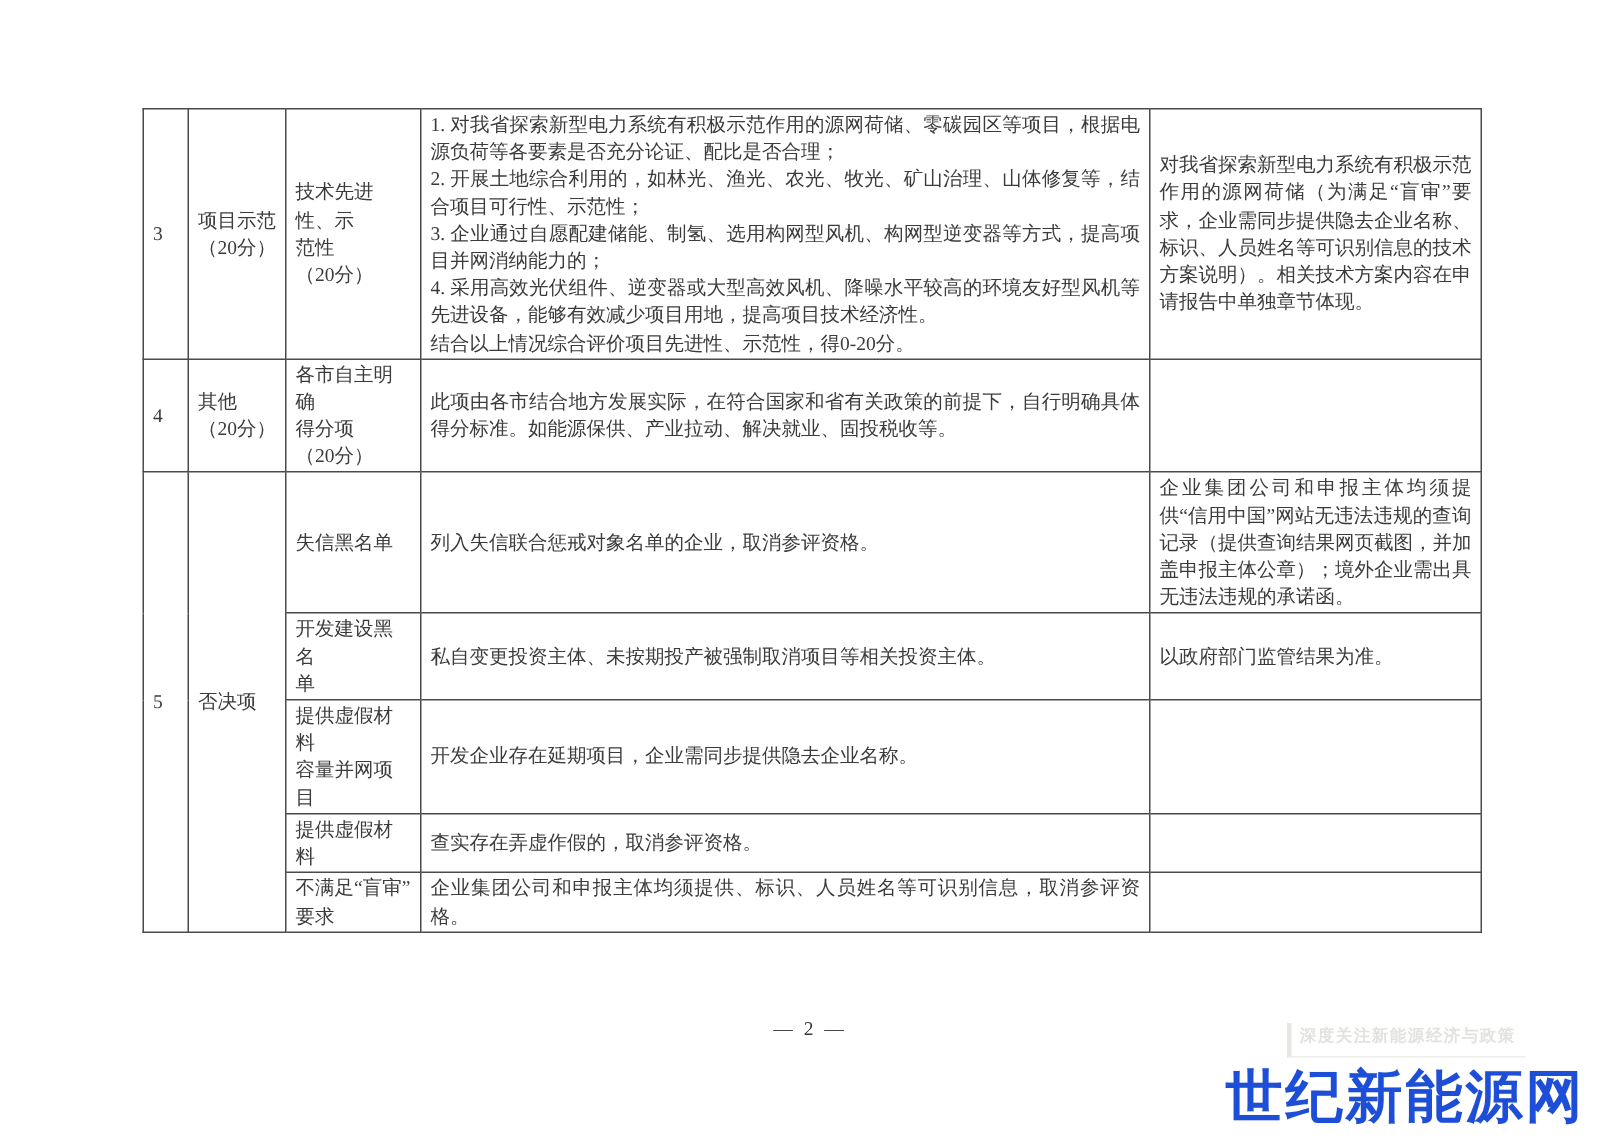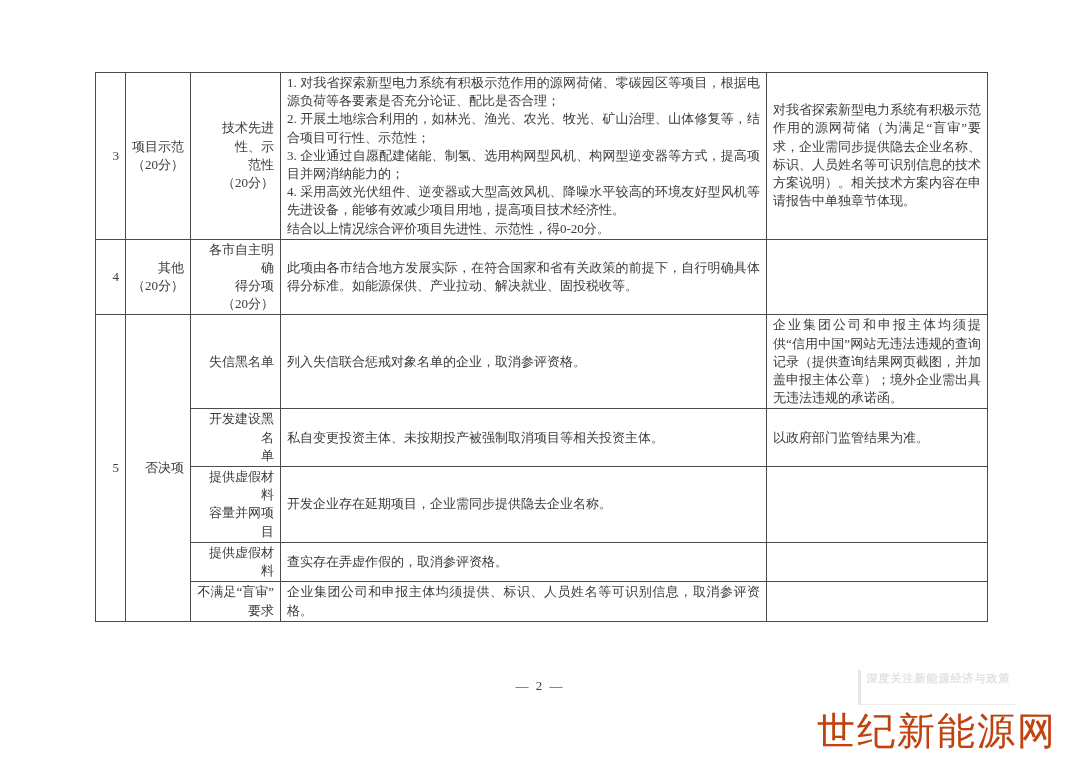--- a/index.html
+++ b/index.html
@@ -22,21 +22,21 @@
     border:1px solid #4b4b4b;
     font-size:13px;
     line-height:1.40;
     vertical-align:middle;
     padding:1px 6px;
     color:#3b3b3b;
     overflow:hidden;
   }
   .pre{white-space:pre-line;}
   .c-center{
-    text-align:right;
+    text-align:left;
     padding:1px 1px;
     font-size:12.5px;
     line-height:1.45;
     word-break:break-all;
     margin-left:23px;
   }
   .c-desc{
     text-align:justify;
     word-break:break-all;
   }
@@ -65,32 +65,32 @@
     width:250px;
     text-align:center;
     pointer-events:none;
   }
   .wm-tagline{
     display:inline-block;
     font-size:11px;
     color:#e2e2df;
     border-left:3px solid #e6e6e3;
     border-bottom:1px solid #ededea;
-    padding:1px 6px 18px 6px;
+    padding:1px 6px 6px 6px;
     letter-spacing:1px;
     font-weight:bold;
     font-family:"Liberation Sans","DejaVu Sans",sans-serif;
     text-align:center;
   }
   .wm-brand{
     margin-top:1px;
     font-size:38px;
-    font-weight:normal;
+    font-weight:bold;
     letter-spacing:2px;
-    color:#c2410c;
+    color:#1d4ed8;
     text-shadow:0 0 1px #e0e0dd;
     font-family:"Liberation Sans","DejaVu Sans",sans-serif;
     white-space:nowrap;
   }
   .wm-en{
     margin-top:0px;
     font-size:13px;
     font-weight:bold;
     color:#dededa;
     letter-spacing:1px;

